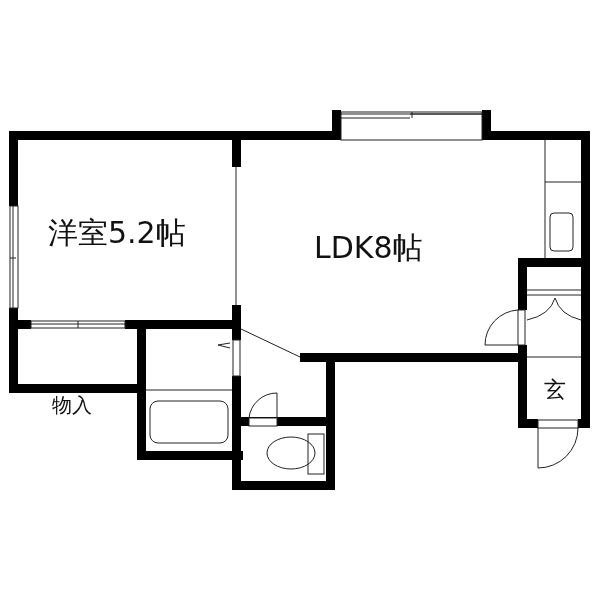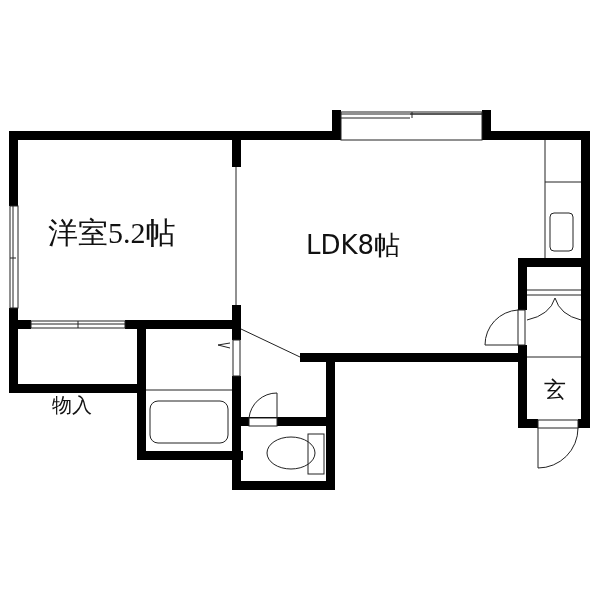--- a/index.html
+++ b/index.html
@@ -90,16 +90,16 @@
     <rect x="233" y="340" width="7" height="36" fill="#fff"></rect>
     <path d="M230 343 L218 345 L230 348"></path>
 
     <rect x="249" y="418" width="28" height="8" fill="#fff"></rect>
     <path d="M249 418 A28 28 0 0 1 277 393 L277 418"></path>
     <ellipse cx="291" cy="453" rx="24" ry="16"></ellipse>
     <rect x="308" y="434" width="16" height="40"></rect>
   </g>
 </svg>
 
-<div class="label" style="left:48px;top:213px;font-size:30px;font-family:Liberation Serif, serif;">洋室5.2帖</div>
-<div class="label" style="left:306px;top:228px;font-size:26px;">LDK8帖</div>
+<div class="label" style="left:48px;top:213px;font-size:30px;">洋室5.2帖</div>
+<div class="label" style="left:314px;top:228px;font-size:30px;">LDK8帖</div>
 <div class="label" style="left:52px;top:344px;font-size:20px;margin-top:48px;">物入</div>
 <div class="label" style="left:544px;top:375px;font-size:22px;">玄</div>
 
 </body></html>

